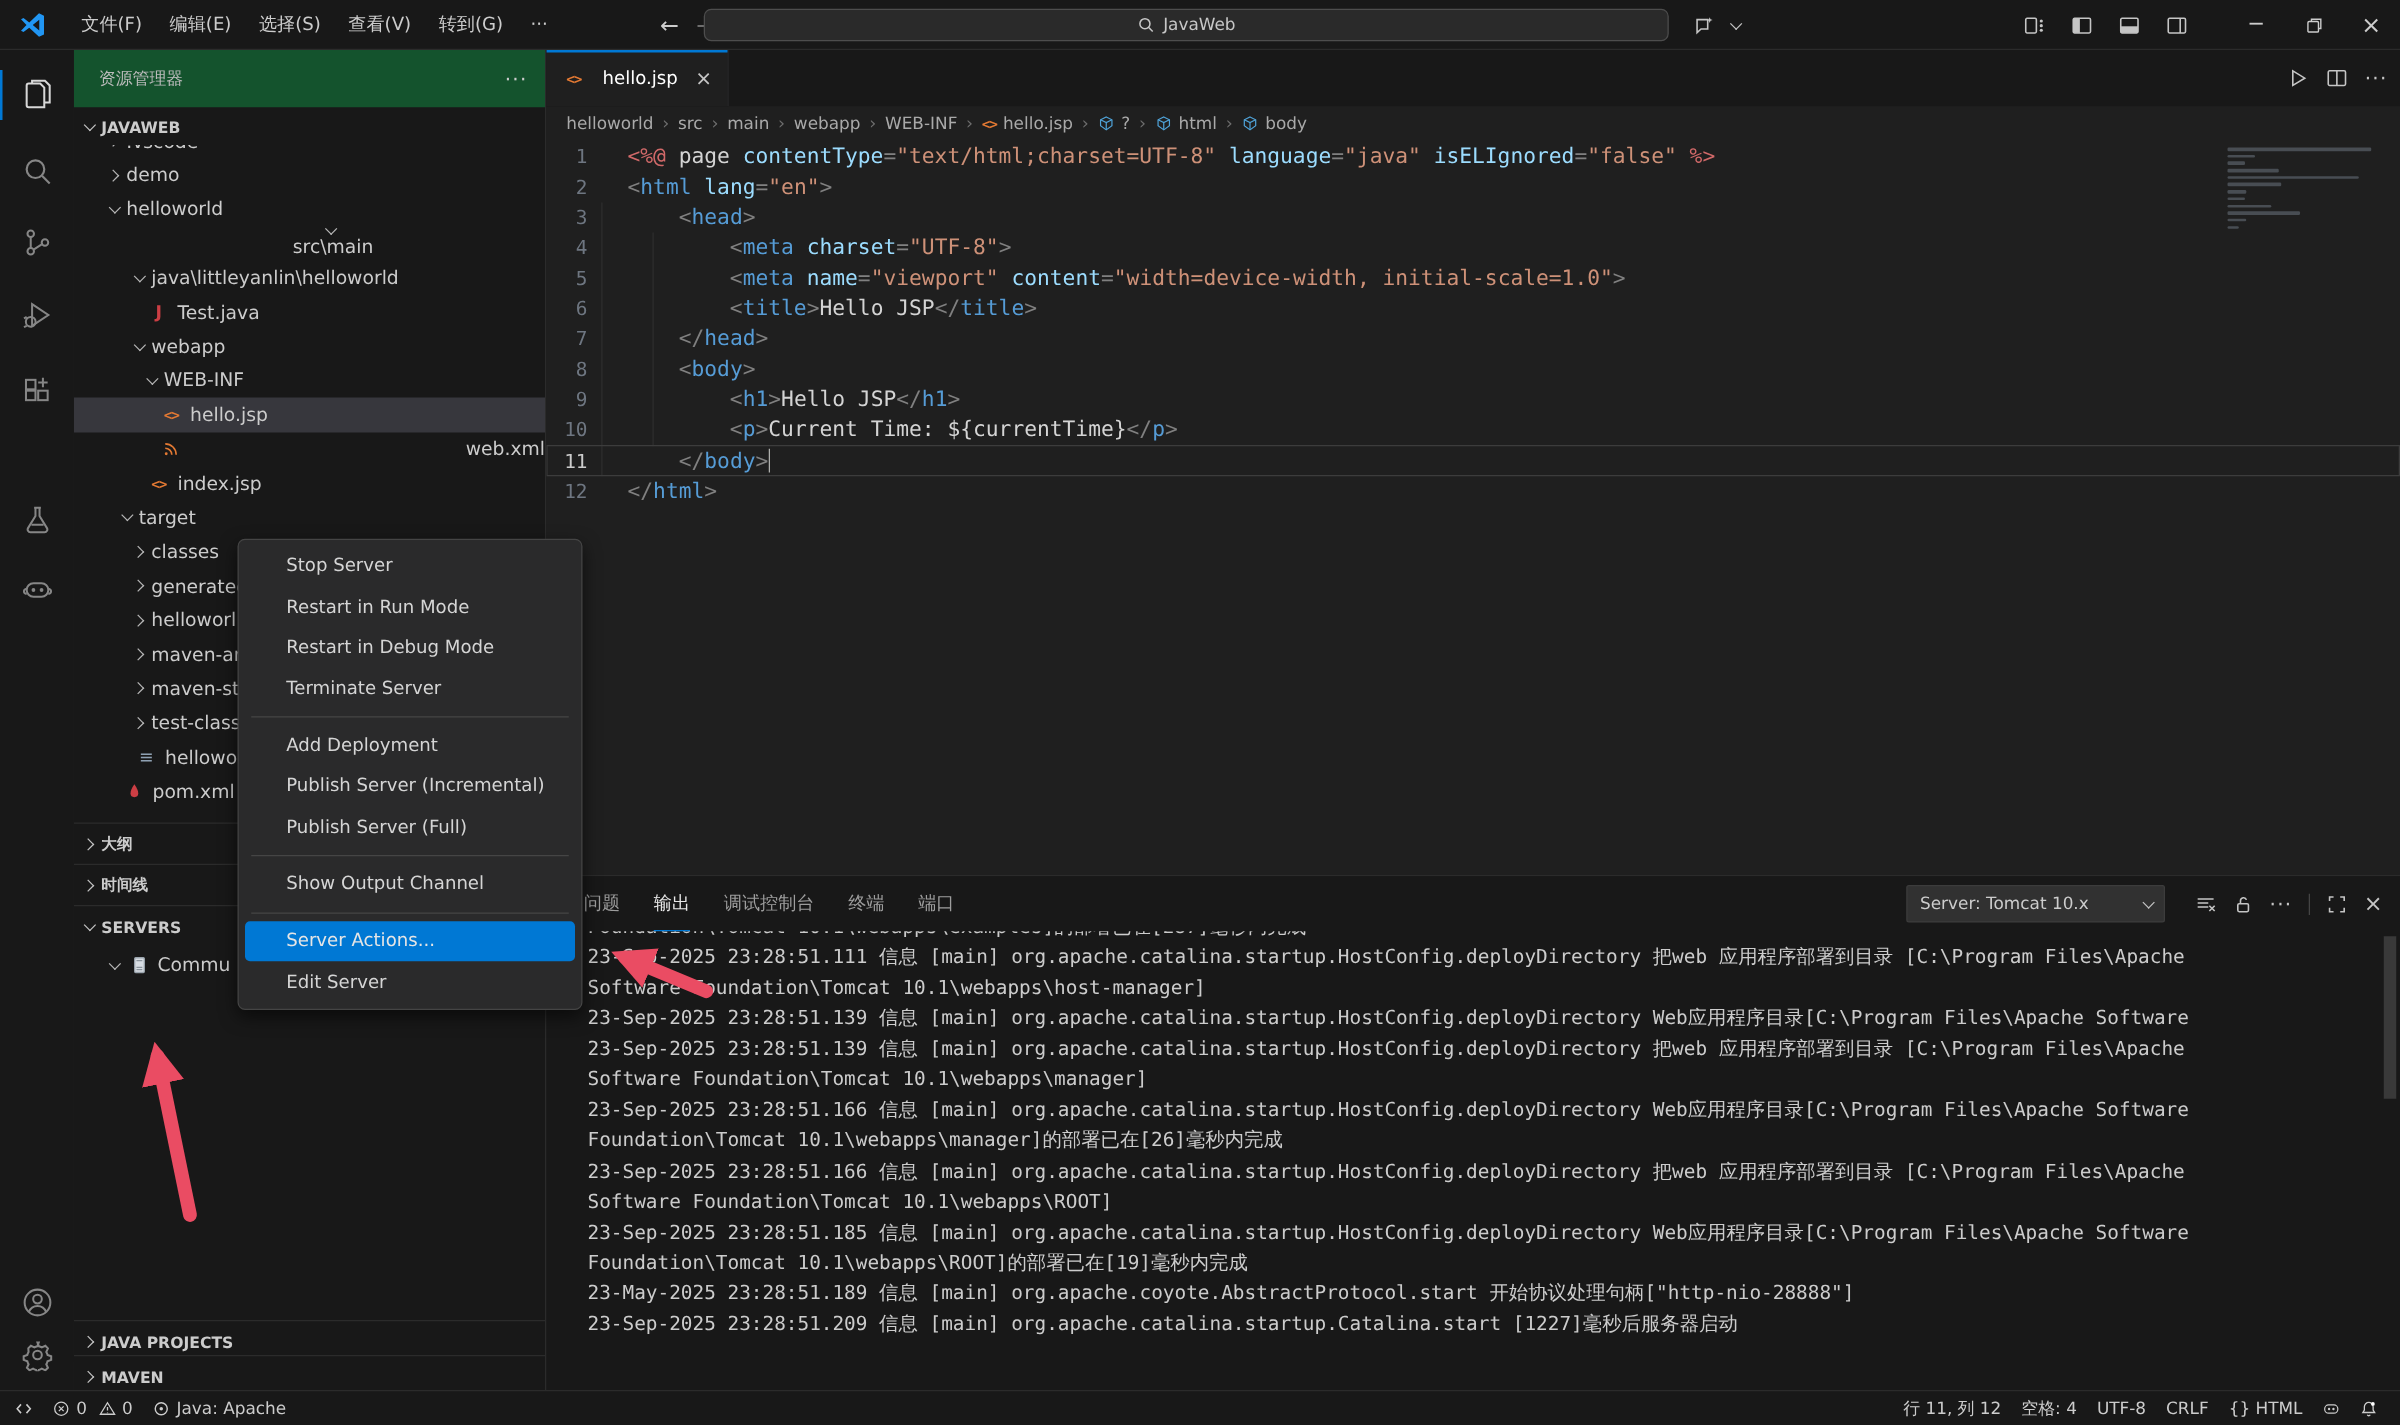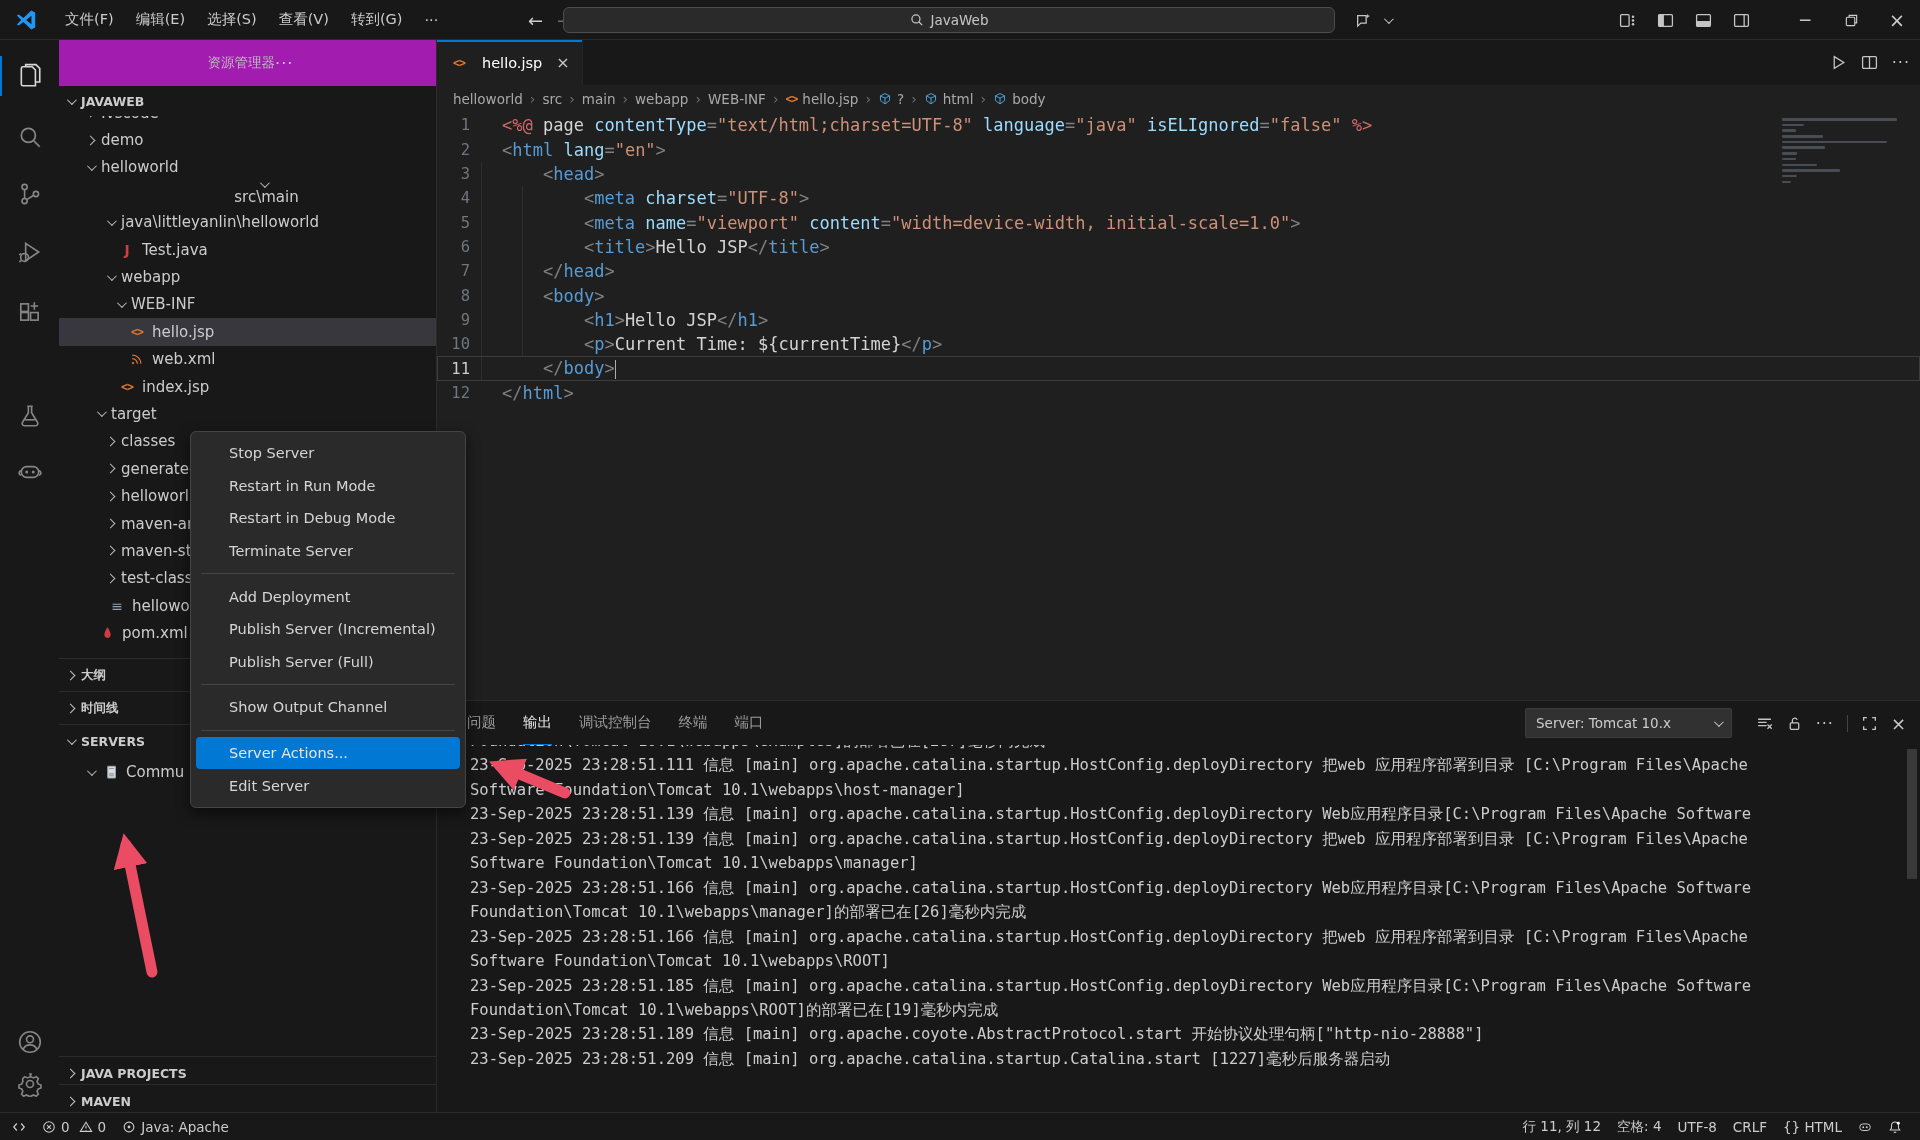--- a/index.html
+++ b/index.html
@@ -32,22 +32,22 @@
   
   #activitybar { position:absolute; left:0; top:40px; width:59px; height:1072px; background:#181818; z-index:10; }
   .act-item { position:absolute; left:0; width:59px; height:48px; display:flex; align-items:center; justify-content:center; color:#868686; }
   .act-item svg { width:26px; height:26px; }
   .act-item.active { color:#d7d7d7; }
   .act-item.active::before { content:""; position:absolute; left:0; top:4px; bottom:4px; width:2px; background:#0078d4; }
 
   
   #sidebar { position:absolute; left:59px; top:40px; width:378px; height:1072px; background:#181818;
     border-right:1px solid #2b2b2b; z-index:5; overflow:hidden; }
-  #sb-title { position:absolute; left:0; top:0; width:100%; height:46px; background:#a21caf; z-index:3;
-    display:flex; align-items:center; justify-content:center; padding:0 14px 0 20px; font-size:13.5px; color:#bbbbbb; }
+  #sb-title { position:absolute; left:0; top:0; width:100%; height:46px; background:#14532d; z-index:3;
+    display:flex; align-items:center; justify-content:space-between; padding:0 14px 0 20px; font-size:13.5px; color:#bbbbbb; }
   #sb-title .dots { color:#cccccc; font-size:16px; letter-spacing:1px; }
   #sb-section-javaweb { position:absolute; left:0; top:46px; width:100%; height:30px; background:#181818; z-index:3;
     display:flex; align-items:center; gap:7px; padding-left:8px; font-size:12.5px; font-weight:bold; color:#cccccc; }
   #sb-tree { position:absolute; left:0; top:59px; width:100%; z-index:1; }
   .tree-row { height:27.4px; display:flex; align-items:center; font-size:15px; color:#cccccc; white-space:nowrap; }
   .tree-row.selected { background:#37373d; }
   .tree-row .chev { margin-right:7px; flex:0 0 auto; border-color:#b8b8b8; }
   .fi { width:20px; flex:0 0 auto; display:inline-flex; justify-content:center; margin-right:5px; }
   .fi-java { color:#cc3e44; font-weight:bold; font-size:14px; }
   .fi-code { color:#e37933; font-weight:bold; font-size:11.5px; letter-spacing:-1px; font-family:"DejaVu Sans Mono",monospace; }
@@ -301,21 +301,21 @@
         <span>webapp</span>
       </div>
       <div class="tree-row" style="padding-left: 58px;">
         <span class="chev down"></span>
         <span>WEB-INF</span>
       </div>
       <div class="tree-row selected" style="padding-left: 68px;">
         <span class="fi fi-code">&lt;&gt;</span>
         <span>hello.jsp</span>
       </div>
-      <div class="tree-row" style="padding-left: 68px;">
+      <div class="tree-row" style="padding-left: 68px; justify-content: space-between;">
         <span class="fi">
           <svg width="14" height="14" viewBox="0 0 16 16" fill="none" stroke="#e37933" stroke-width="1.5">
             <circle cx="3.4" cy="12.6" r="1.3" fill="#e37933" stroke="none"></circle>
             <path d="M2.5 7.5a6 6 0 0 1 6 6M2.5 3.5a10 10 0 0 1 10 10"></path>
           </svg>
         </span>
         <span>web.xml</span>
       </div>
       <div class="tree-row" style="padding-left: 58px;">
         <span class="fi fi-code">&lt;&gt;</span>
@@ -578,21 +578,21 @@
       <div>Software Foundation\Tomcat 10.1\webapps\host-manager]</div>
       <div>23-Sep-2025 23:28:51.139 信息 [main] org.apache.catalina.startup.HostConfig.deployDirectory Web应用程序目录[C:\Program Files\Apache Software</div>
       <div>23-Sep-2025 23:28:51.139 信息 [main] org.apache.catalina.startup.HostConfig.deployDirectory 把web 应用程序部署到目录 [C:\Program Files\Apache</div>
       <div>Software Foundation\Tomcat 10.1\webapps\manager]</div>
       <div>23-Sep-2025 23:28:51.166 信息 [main] org.apache.catalina.startup.HostConfig.deployDirectory Web应用程序目录[C:\Program Files\Apache Software</div>
       <div>Foundation\Tomcat 10.1\webapps\manager]的部署已在[26]毫秒内完成</div>
       <div>23-Sep-2025 23:28:51.166 信息 [main] org.apache.catalina.startup.HostConfig.deployDirectory 把web 应用程序部署到目录 [C:\Program Files\Apache</div>
       <div>Software Foundation\Tomcat 10.1\webapps\ROOT]</div>
       <div>23-Sep-2025 23:28:51.185 信息 [main] org.apache.catalina.startup.HostConfig.deployDirectory Web应用程序目录[C:\Program Files\Apache Software</div>
       <div>Foundation\Tomcat 10.1\webapps\ROOT]的部署已在[19]毫秒内完成</div>
-      <div>23-Sep-2025 23:28:51.189 信息 [main] org.apache.coyote.AbstractProtocol.start 开始协议处理句柄["http-nio-28888"]</div>
+      <div>23-May-2025 23:28:51.189 信息 [main] org.apache.coyote.AbstractProtocol.start 开始协议处理句柄["http-nio-28888"]</div>
       <div>23-Sep-2025 23:28:51.209 信息 [main] org.apache.catalina.startup.Catalina.start [1227]毫秒后服务器启动</div>
     </div>
   <div id="log-scrollbar"></div>
 </div>
 
 <div id="statusbar">
   <div id="status-left">
     <span class="st-item">
       <svg viewBox="0 0 16 16" fill="none" stroke="currentColor" stroke-width="1.4">
           <path d="M5.5 4L2 8l3.5 4M10.5 4L14 8l-3.5 4"></path>

